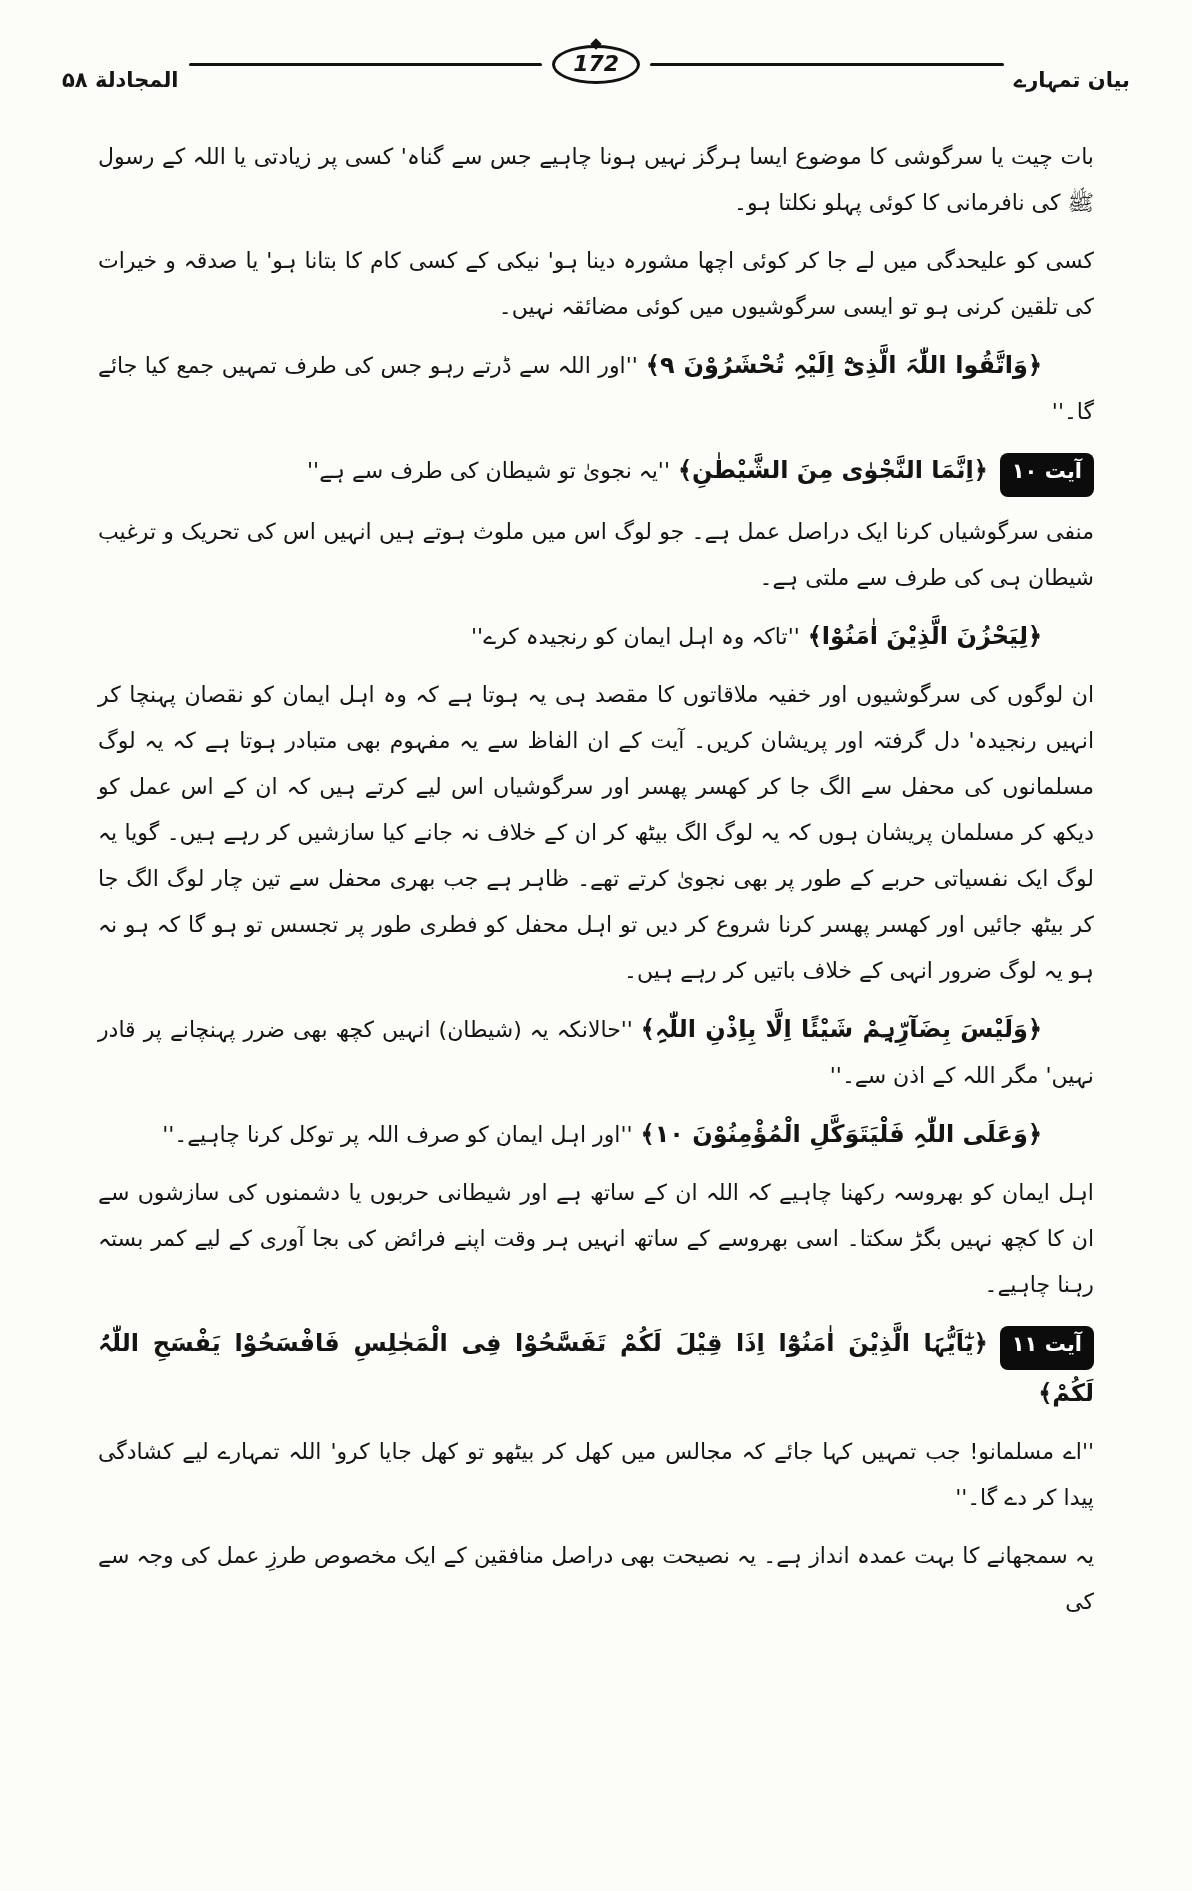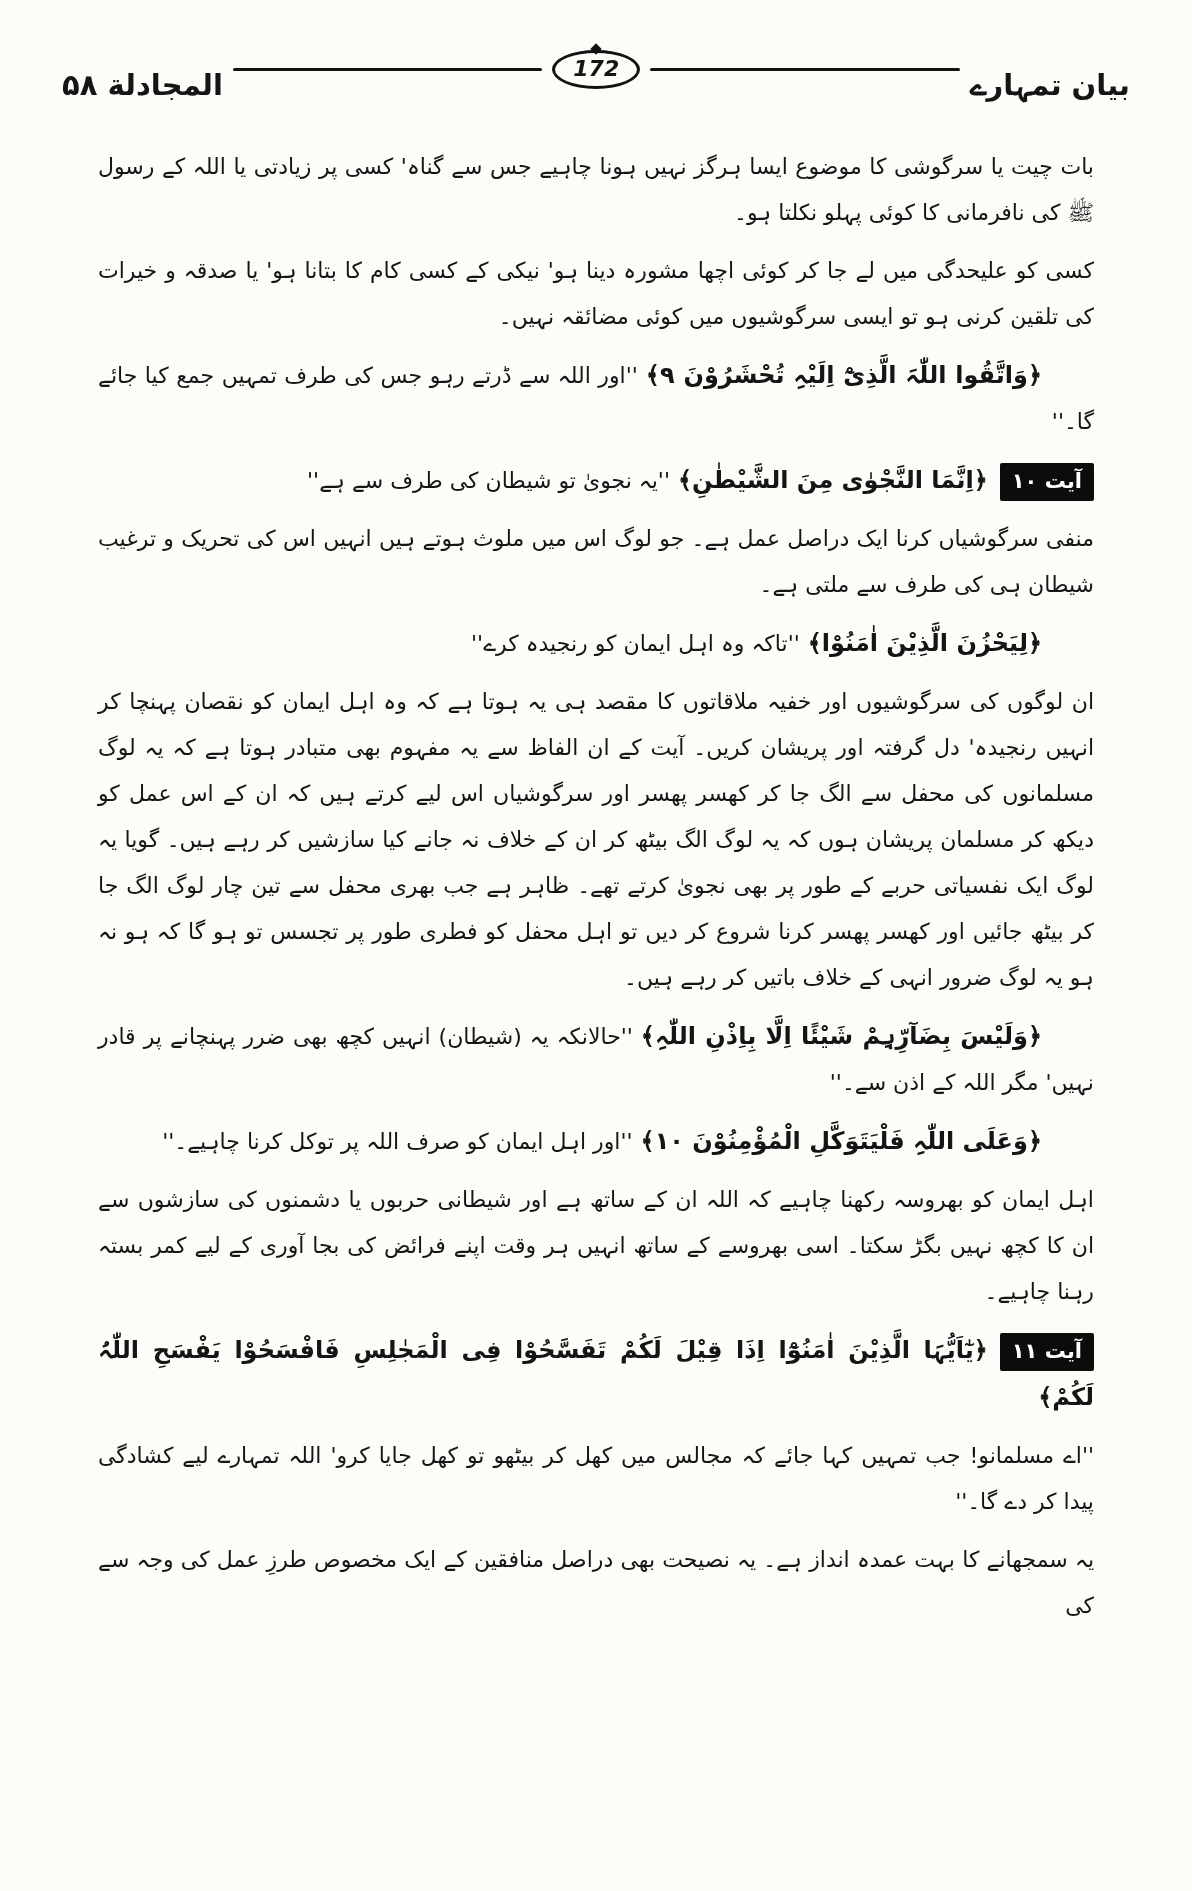--- a/index.html
+++ b/index.html
@@ -16,21 +16,21 @@
   }
   
   .pagehead{
     display:flex;
     align-items:center;
     gap:10px;
     padding:36px 62px 0 62px;
   }
   .head-title{
     font-weight:bold;
-    font-size:29px;
+    font-size:21px;
     white-space:nowrap;
     letter-spacing:0;
     margin-top:32px;
   }
   .head-rule{
     flex:1;
     height:3px;
     background:#121212;
     border-radius:2px;
     min-width:40px;
@@ -73,22 +73,22 @@
   .translation{
     font-weight:normal;
   }
   .ayat-marker{
     display:inline-block;
     background:#0c0c0c;
     color:#ffffff;
     font-weight:bold;
     font-size:21px;
     line-height:34px;
-    padding:1px 12px 3px 12px;
-    border-radius:2px;
+    padding:1px 12px 9px 12px;
+    border-radius:8px;
     margin-left:12px;
     vertical-align:baseline;
   }
   .sep{display:inline-block;width:8px;}
 </style>
 </head>
 <body>
 
 <div class="page">
 

